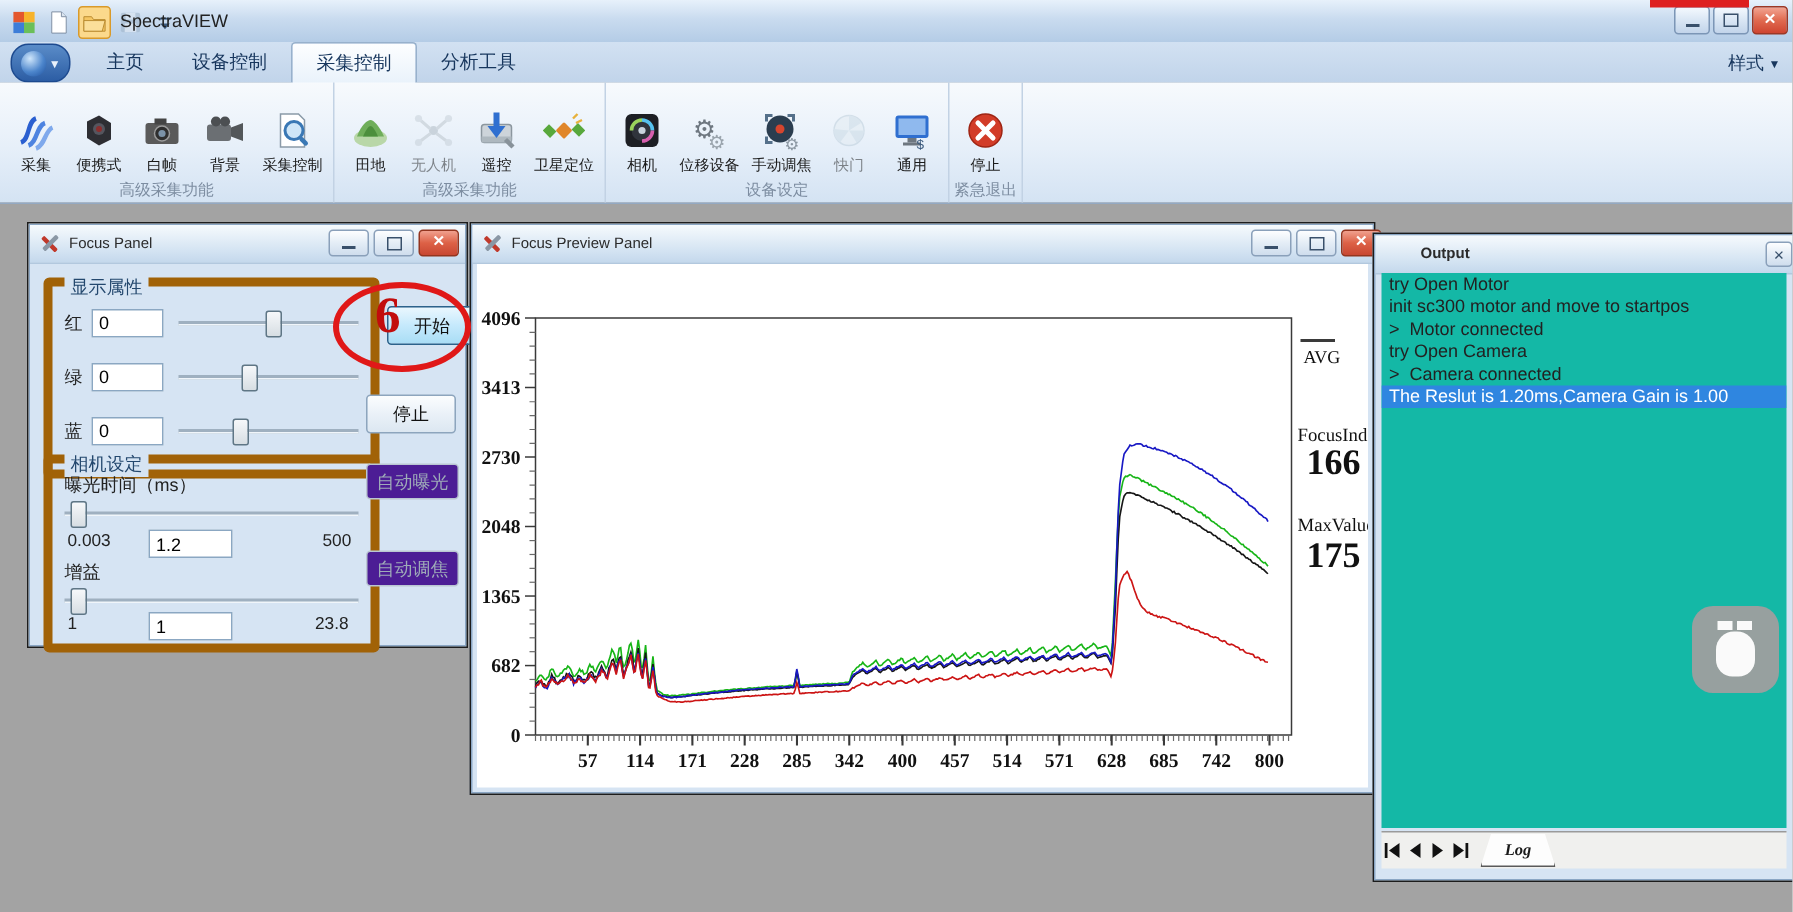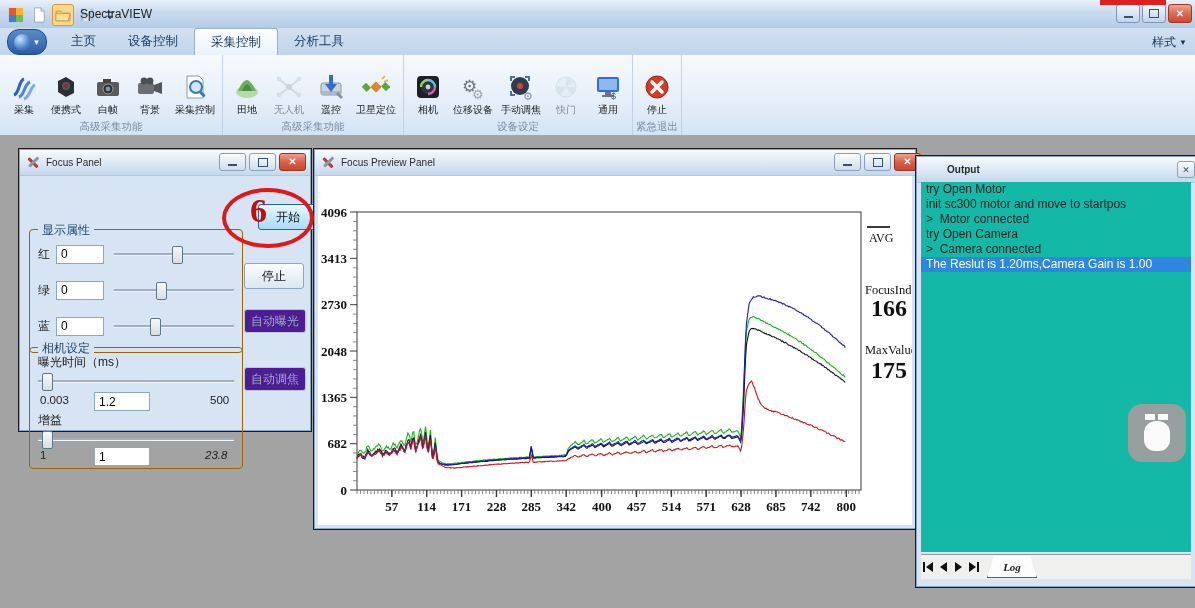--- a/index.html
+++ b/index.html
@@ -49,21 +49,21 @@
     display:flex;align-items:center;padding-left:6px;gap:5px;}
   .wtitle .wtext{font-size:10px;color:#2b2b2b;}
   .wctrls{position:absolute;top:4px;display:flex;gap:3px;}
   .pbtn{width:25px;height:16px;border:1px solid #8aa0ba;border-radius:3px;
     background:linear-gradient(#fdfeff,#e4edf6 50%,#cfdded);display:flex;align-items:center;justify-content:center;}
   .pbtn.close{background:linear-gradient(#f0a08e,#dd6146 50%,#c84732);border-color:#93351f;}
   .glyph-min{width:9px;height:2px;background:#39506b;margin-top:6px;}
   .glyph-max{width:8px;height:7px;border:1.5px solid #39506b;}
   .glyph-x{color:#fff;font-size:10px;font-weight:bold;line-height:1;}
   
-  .groupbox{position:absolute;border:1px solid #a16207;border-radius:4px;margin-top:44px;}
+  .groupbox{position:absolute;border:6px solid #a16207;border-radius:4px;}
   .gblabel{position:absolute;top:-8px;left:8px;background:#d6e4f3;padding:0 4px;color:#24486e;font-size:12px;}
   .srow{position:absolute;height:20px;display:flex;align-items:center;}
   .slabel{width:18px;font-size:12px;color:#222;}
   .numbox{width:42px;height:17px;border:1px solid #8ba7c2;background:#fff;font-size:12px;padding:0 0 0 4px;
     font-family:"Liberation Sans",sans-serif;}
   .numbox.wide{width:50px;}
   .track{position:relative;height:18px;}
   .track:before{content:"";position:absolute;left:0;right:0;top:8px;height:2px;background:#9fb0c0;border-bottom:1px solid #f0f5fa;}
   .thumb{position:absolute;top:1px;width:9px;height:16px;border:1px solid #5f7685;border-radius:2px;
     background:linear-gradient(#f6f8fa,#d7dee3);}
@@ -387,21 +387,21 @@
       </div>
       <div class="minmax" style="left:10px;top:46px;">0.003</div>
       <input class="numbox wide" style="position: absolute; left: 64px; top: 44px;" value="1.2">
       <div class="minmax" style="left:180px;top:46px;">500</div>
       <div class="plabel" style="left:8px;top:64px;">增益</div>
       <div class="track" style="position:absolute;left:8px;top:82px;width:196px;">
         <div class="thumb" id="gain-thumb" style="left: 2%;"></div>
       </div>
       <div class="minmax" style="left:10px;top:101px;">1</div>
       <input class="numbox wide" style="position: absolute; left: 64px; top: 99px;" value="1">
-      <div class="minmax" style="left:175px;top:101px;font-style:italic;">23.8</div>
+      <div class="minmax" style="left:175px;top:101px;">23.8</div>
     </div>
     <div class="btn disabled" style="left:225px;top:160px;width:60px;height:22px;">
         <span>自动曝光</span>
       </div>
     <div class="btn disabled" style="left:225px;top:218px;width:60px;height:22px;">
         <span>自动调焦</span>
       </div>
   </div>
 
   <div class="win" style="left:313px;top:148px;width:602px;height:380px;">

